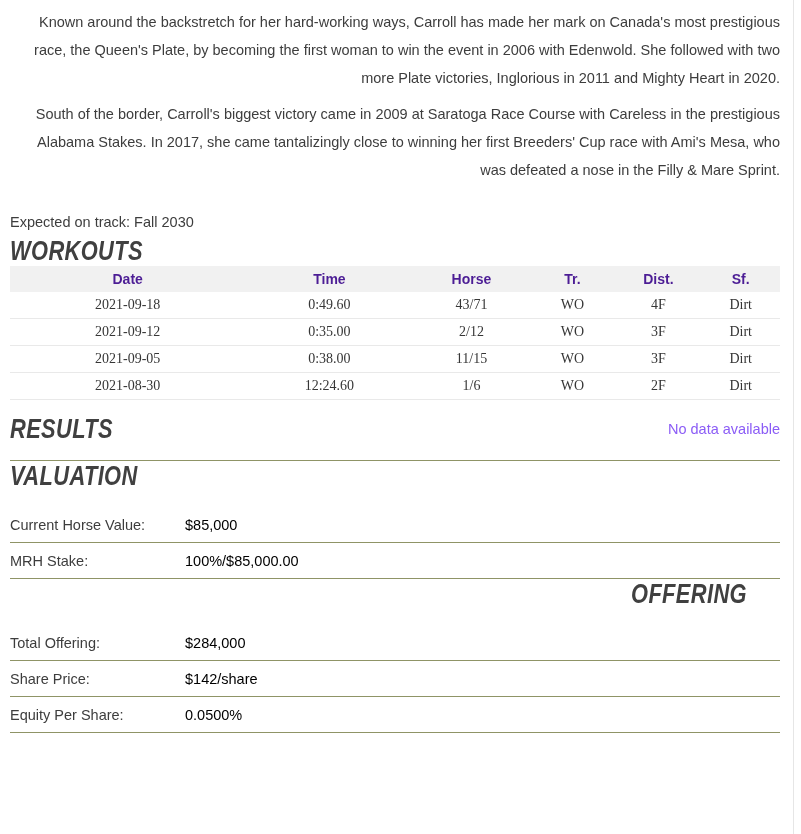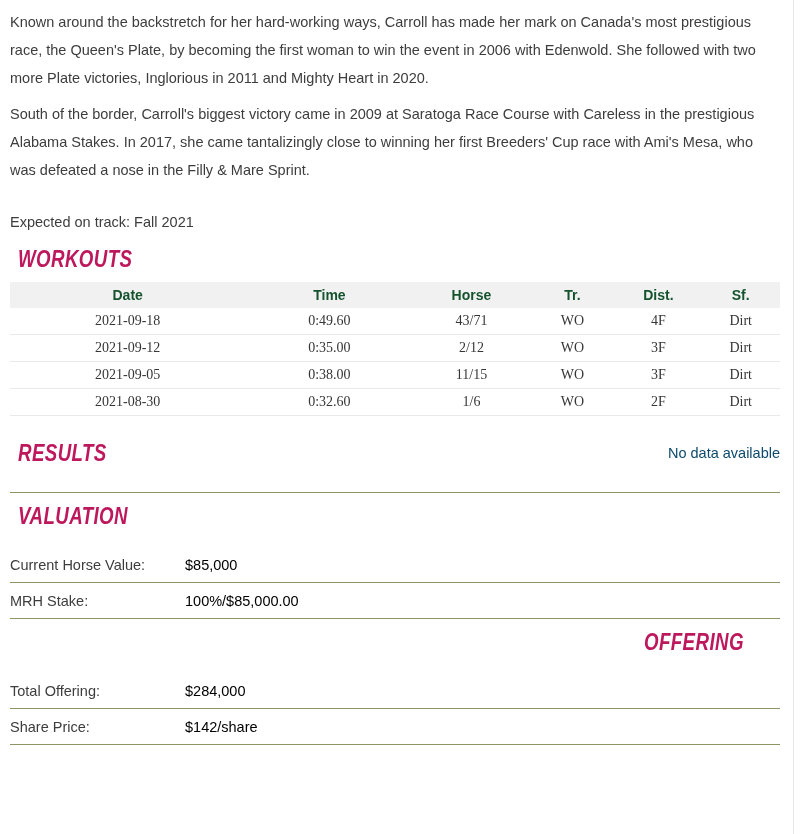--- a/index.html
+++ b/index.html
@@ -1,59 +1,59 @@
 <!DOCTYPE html>
 <html><head>
 <meta charset="utf-8">
 <style>
   html,body{margin:0;padding:0;background:#fff;}
   body{font-family:"Liberation Sans",sans-serif;color:#3d3d3d;}
   .page{position:relative;width:801px;height:834px;box-sizing:border-box;
         padding:8px 21px 0 10px;background:#fff;overflow:hidden;}
   .vline{position:absolute;left:793px;top:0;width:1px;height:834px;background:#e6e6e6;}
 
-  p.bio{font-size:14.5px;line-height:28px;margin:0 0 8px 0;}
+  p.bio{font-size:14.5px;line-height:28px;margin:0 0 8px 0;text-align:right;}
   p.expected{font-size:14.5px;line-height:28px;margin:24px 0 0 0;}
 
-  h2.sec{font-size:24px;line-height:30px;color:#be185d;margin:8px;
+  h2.sec{font-size:28px;line-height:30px;color:#404040;margin:0;
          font-weight:800;font-style:italic;}
   h2.sec .cond{display:inline-block;transform:scaleX(0.78);transform-origin:0 50%;
          letter-spacing:.5px;white-space:nowrap;}
   .h-workouts{margin-top:32px;margin-bottom:13px;}
   .h-valuation{margin-top:21px;}
   .h-offering{margin-top:18px;text-align:right;}
 
   table.workouts{width:100%;border-collapse:collapse;table-layout:fixed;}
   table.workouts thead tr{background:#f1f1f1;}
-  table.workouts th{font-size:14px;font-weight:bold;color:#14532d;
+  table.workouts th{font-size:14px;font-weight:bold;color:#4c1d95;
         padding:5px 2px;text-align:center;}
   table.workouts td{font-size:14px;color:#363636;padding:5px 2px;text-align:center;}
   table.workouts tbody tr{border-bottom:1px solid #e9e9e9;font-family:Liberation Serif, serif;}
   .c-date{width:31%}.c-time{width:22%}.c-rank{width:15%}
   .c-tr{width:11%}.c-dist{width:11%}.c-sf{width:10%}
 
   .results-row{margin-top:14px;display:flex;justify-content:space-between;
         align-items:center;padding-bottom:16px;border-bottom:1px solid #8f9466;}
-  .nodata{font-size:14.5px;color:#0c4a6e;}
+  .nodata{font-size:14.5px;color:#8b5cf6;}
 
   .kv{margin-top:16px;}
   .kv-row{display:flex;align-items:flex-start;padding:10px 0 9px 0;
         border-bottom:1px solid #8f9466;font-size:14.5px;}
   .kv-label{display:inline-block;width:175px;flex:0 0 175px;color:#3d3d3d;}
   .kv-value{color:#000000;}
 </style>
 </head>
 <body>
 
 <div class="page">
 
   <section>
     <p class="bio">Known around the backstretch for her hard-working ways, Carroll has made her mark on Canada's most prestigious race, the Queen's Plate, by becoming the first woman to win the event in 2006 with Edenwold. She followed with two more Plate victories, Inglorious in 2011 and Mighty Heart in 2020.</p>
     <p class="bio">South of the border, Carroll's biggest victory came in 2009 at Saratoga Race Course with Careless in the prestigious Alabama Stakes. In 2017, she came tantalizingly close to winning her first Breeders' Cup race with Ami's Mesa, who was defeated a nose in the Filly &amp; Mare Sprint.</p>
-    <p class="expected">Expected on track: Fall 2021</p>
+    <p class="expected">Expected on track: Fall 2030</p>
   </section>
 
   <h2 class="sec h-workouts"><span class="cond">WORKOUTS</span></h2>
 
   <table class="workouts">
     <thead>
       <tr>
         <th class="c-date">Date</th>
         <th class="c-time">Time</th>
         <th class="c-rank">Horse</th>
@@ -82,21 +82,21 @@
       <tr>
         <td>2021-09-05</td>
         <td>0:38.00</td>
         <td>11/15</td>
         <td>WO</td>
         <td>3F</td>
         <td>Dirt</td>
       </tr>
       <tr>
         <td>2021-08-30</td>
-        <td>0:32.60</td>
+        <td>12:24.60</td>
         <td>1/6</td>
         <td>WO</td>
         <td>2F</td>
         <td>Dirt</td>
       </tr>
     </tbody>
   </table>
 
   <div class="results-row">
     <h2 class="sec"><span class="cond">RESULTS</span></h2>
@@ -118,16 +118,20 @@
   <h2 class="sec h-offering"><span class="cond">OFFERING</span></h2>
   <div class="kv">
     <div class="kv-row">
       <span class="kv-label">Total Offering:</span>
       <span class="kv-value">$284,000</span>
     </div>
     <div class="kv-row">
       <span class="kv-label">Share Price:</span>
       <span class="kv-value">$142/share</span>
     </div>
+    <div class="kv-row">
+      <span class="kv-label">Equity Per Share:</span>
+      <span class="kv-value">0.0500%</span>
+    </div>
   </div>
 
   <div class="vline"></div>
 </div>
 
 </body></html>

